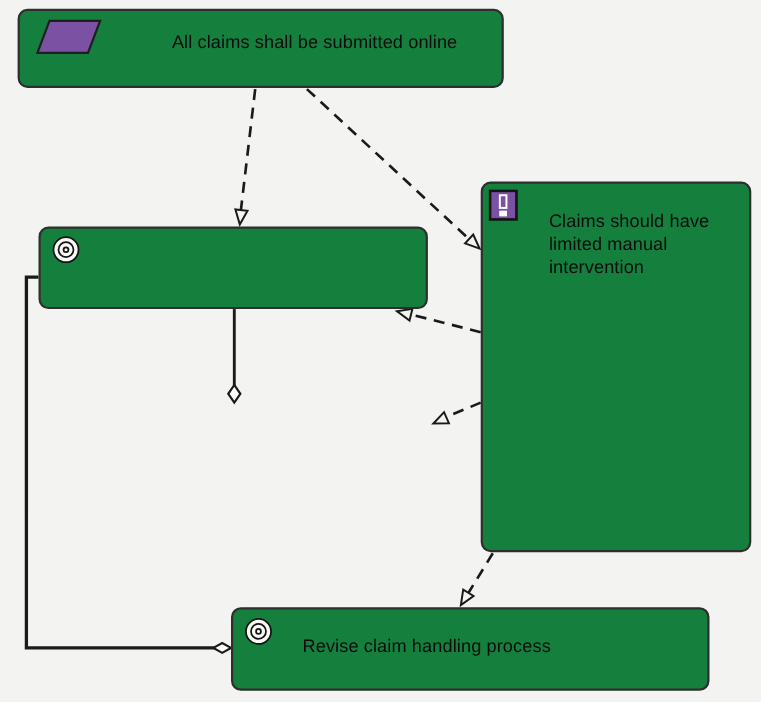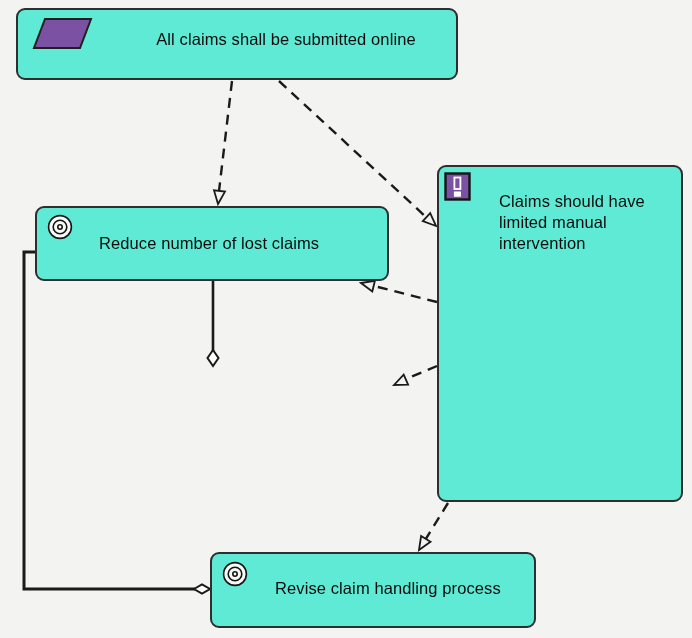--- a/index.html
+++ b/index.html
@@ -28,21 +28,21 @@
   }
   .arrowhead{
     fill:#f3f3f1;stroke:#1a1a1a;stroke-width:1.8;stroke-linejoin:miter;
   }
   .diamond{
     fill:#ffffff;stroke:#1a1a1a;stroke-width:2;stroke-linejoin:miter;
   }
   .node{
     position:absolute;
     box-sizing:border-box;
-    background:#5eead4;
+    background:#15803d;
     border:2px solid #2e2e2e;
     border-radius:9px;
   }
   .node .label{
     position:absolute;
     font-size:16.5px;
     line-height:21px;
     color:#0c0c0c;
     letter-spacing:0.1px;
   }
@@ -106,25 +106,24 @@
     </svg>
     <div class="label" style="left:60px;top:24px;width:180px">Claims should have limited manual intervention</div>
   </div>
 
   <div class="node" style="left:35px;top:206px;width:354px;height:75px">
     <svg class="icon" style="left:10px;top:6px" width="26" height="26" viewBox="0 0 26 26">
       <circle cx="13" cy="13" r="11.4" fill="#f9f9f7" stroke="#141414" stroke-width="1.6"></circle>
       <circle cx="13" cy="13" r="6.8" fill="none" stroke="#141414" stroke-width="1.6"></circle>
       <circle cx="13" cy="13" r="2.2" fill="none" stroke="#141414" stroke-width="1.6"></circle>
     </svg>
-    <div class="label" style="left:62px;top:25px;white-space:nowrap">Reduce number of lost claims</div>
   </div>
 
 
-  <div class="node" style="left:210px;top:552px;width:326px;height:76px">
+  <div class="node" style="left:210px;top:552px;width:435px;height:76px">
     <svg class="icon" style="left:10px;top:7px" width="26" height="26" viewBox="0 0 26 26">
       <circle cx="13" cy="13" r="11.4" fill="#f9f9f7" stroke="#141414" stroke-width="1.6"></circle>
       <circle cx="13" cy="13" r="6.8" fill="none" stroke="#141414" stroke-width="1.6"></circle>
       <circle cx="13" cy="13" r="2.2" fill="none" stroke="#141414" stroke-width="1.6"></circle>
     </svg>
     <div class="label" style="left:63px;top:24px;white-space:nowrap">Revise claim handling process</div>
   </div>
 
 </div>
 

